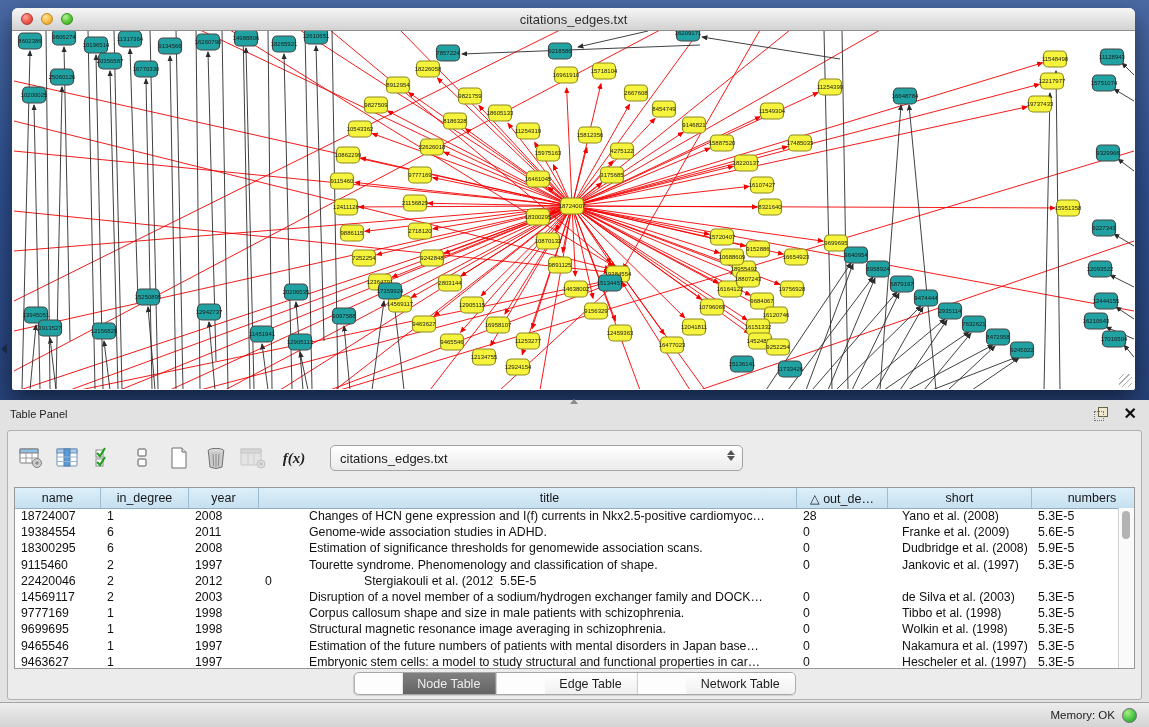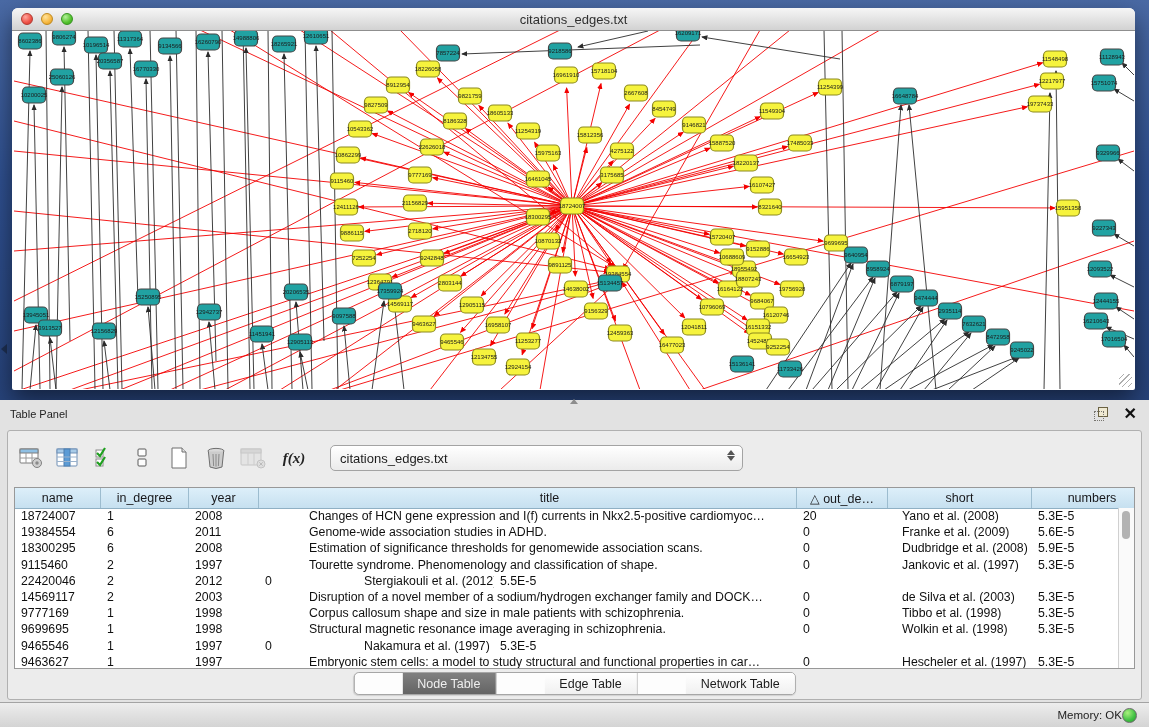--- a/index.html
+++ b/index.html
@@ -77,21 +77,21 @@
   .tabs{position:absolute;left:50%;transform:translateX(-50%);bottom:4px;height:21px;
     display:flex;border:1px solid #a6a6a6;border-radius:5px;overflow:hidden;background:#fdfdfd;
     box-shadow:0 1px 1px rgba(0,0,0,.12);}
   .tab{padding:0 15px;font-size:12.5px;color:#1c1c1c;display:flex;align-items:center;
     border-right:1px solid #c9c9c9;background:linear-gradient(#ffffff,#f0f0f0);margin-left:48px;}
   .tab:last-child{border-right:none;}
   .tab.active{background:linear-gradient(#808080,#646464);color:#efefef;}
 
   .statusbar{position:absolute;left:0;bottom:0;width:1149px;height:25px;box-sizing:border-box;
     background:linear-gradient(#ededed,#d4d4d4);border-top:1px solid #a3a3a3;
-    display:flex;align-items:center;justify-content:flex-end;padding-right:12px;
+    display:flex;align-items:center;justify-content:flex-end;gap:7px;padding-right:12px;
     font-size:11.5px;color:#1d1d1d;}
   .memdot{width:13px;height:13px;border-radius:50%;border:1px solid #6a6a6a;
     background:radial-gradient(circle at 35% 30%,#a9f07e,#3fc043 60%,#2c9a30);}
 </style>
 </head>
 <body>
 
 <div class="desktop">
   <div class="west-handle"></div>
 
@@ -874,21 +874,21 @@
           <div class="th c5">short</div>
           <div class="th c6">numbers</div>
           <div class="th sc"></div>
         </div>
       <div class="tbodyx">
           <div class="tr">
             <div class="td c0">18724007</div>
             <div class="td c1">1</div>
             <div class="td c2">2008</div>
             <div class="td c3">Changes of HCN gene expression and I(f) currents in Nkx2.5-positive cardiomyoc…</div>
-            <div class="td c4">20</div>
+            <div class="td c4">28</div>
             <div class="td c5">Yano et al. (2008)</div>
             <div class="td c6">5.3E-5</div>
           </div>
           <div class="tr">
             <div class="td c0">19384554</div>
             <div class="td c1">6</div>
             <div class="td c2">2011</div>
             <div class="td c3">Genome-wide association studies in ADHD.</div>
             <div class="td c4">0</div>
             <div class="td c5">Franke et al. (2009)</div>
@@ -944,20 +944,21 @@
             <div class="td c2">1998</div>
             <div class="td c3">Structural magnetic resonance image averaging in schizophrenia.</div>
             <div class="td c4">0</div>
             <div class="td c5">Wolkin et al. (1998)</div>
             <div class="td c6">5.3E-5</div>
           </div>
           <div class="tr">
             <div class="td c0">9465546</div>
             <div class="td c1">1</div>
             <div class="td c2">1997</div>
+            <div class="td c3">Estimation of the future numbers of patients with mental disorders in Japan base…</div>
             <div class="td c4">0</div>
             <div class="td c5">Nakamura et al. (1997)</div>
             <div class="td c6">5.3E-5</div>
           </div>
           <div class="tr">
             <div class="td c0">9463627</div>
             <div class="td c1">1</div>
             <div class="td c2">1997</div>
             <div class="td c3">Embryonic stem cells: a model to study structural and functional properties in car…</div>
             <div class="td c4">0</div>

